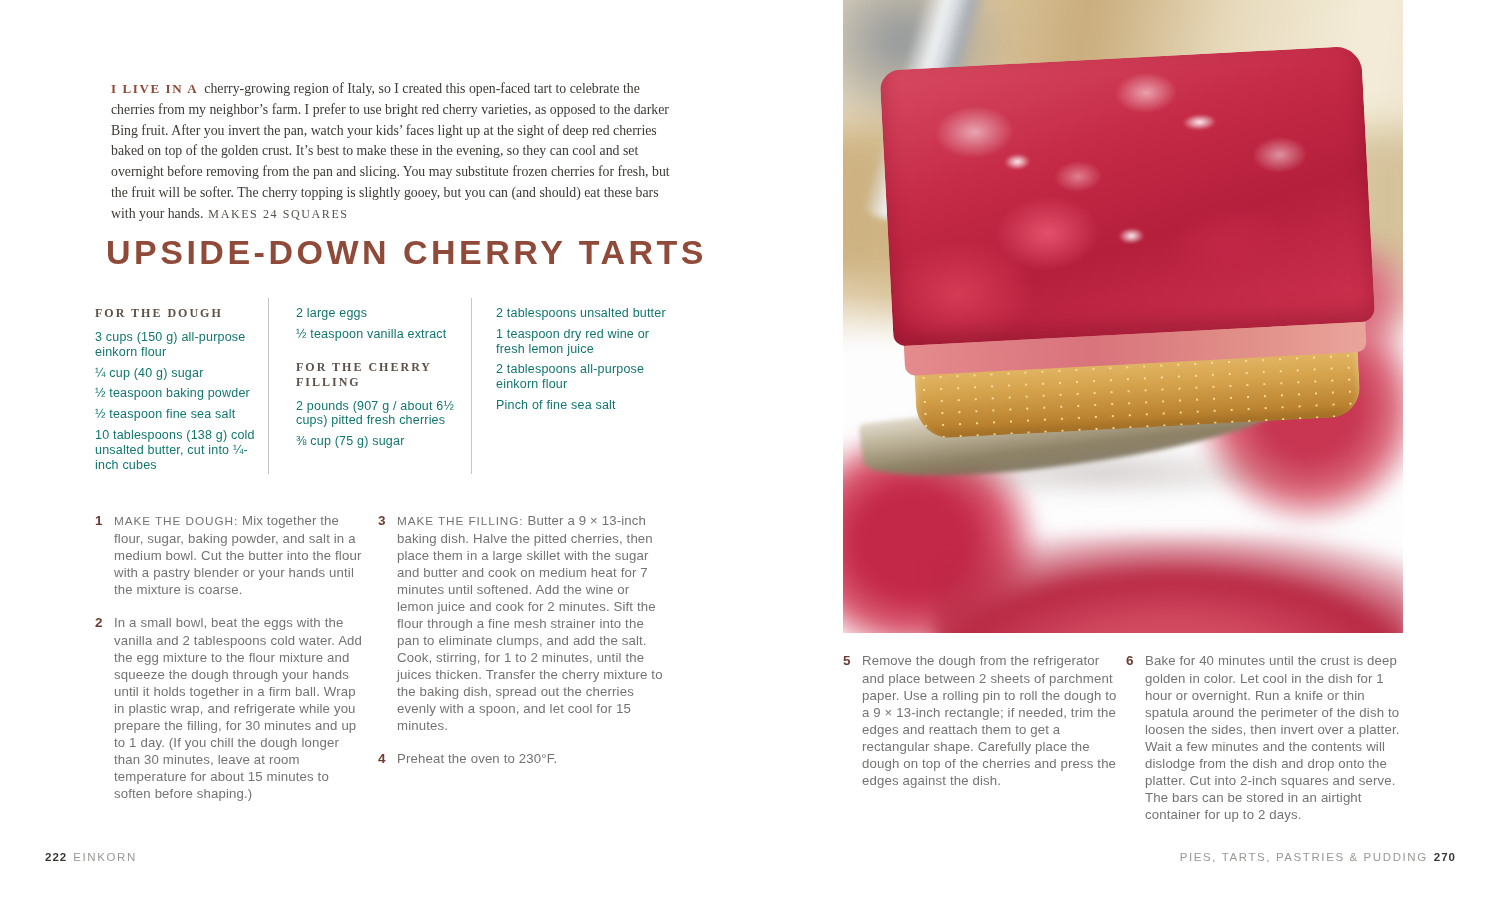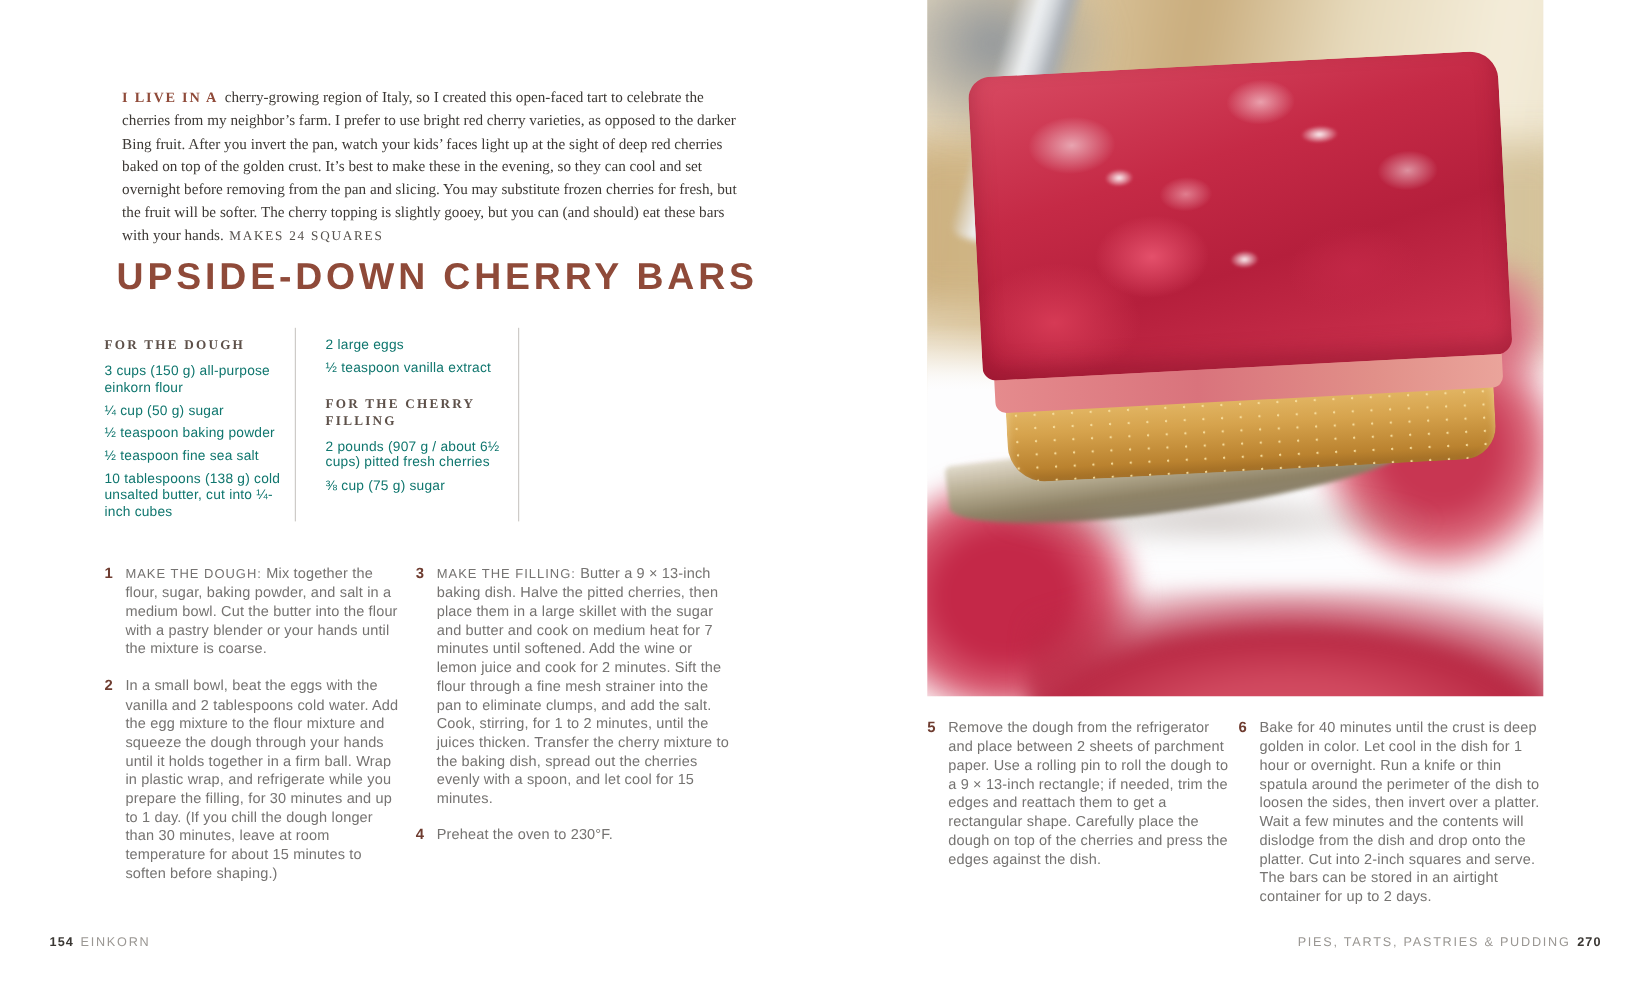--- a/index.html
+++ b/index.html
@@ -120,40 +120,46 @@
             background:radial-gradient(closest-side,rgba(255,255,255,.95),rgba(255,255,255,0));
             filter:blur(1px);}
 </style>
 </head>
 <body>
 
 <div class="spread">
 
   <p class="intro"><span class="lead-in">I LIVE IN A</span><span>cherry-growing region of Italy, so I created this open-faced tart to celebrate the cherries from my neighbor’s farm. I prefer to use bright red cherry varieties, as opposed to the darker Bing fruit. After you invert the pan, watch your kids’ faces light up at the sight of deep red cherries baked on top of the golden crust. It’s best to make these in the evening, so they can cool and set overnight before removing from the pan and slicing. You may substitute frozen cherries for fresh, but the fruit will be softer. The cherry topping is slightly gooey, but you can (and should) eat these bars with your hands.</span><span class="yield">MAKES 24 SQUARES</span></p>
 
-  <h1 class="title">UPSIDE-DOWN CHERRY BARS</h1>
+  <h1 class="title">UPSIDE-DOWN CHERRY TARTS</h1>
 
   <div class="ingredients">
     <div class="ing-col c1">
       <p class="ing-heading">FOR THE DOUGH</p>
       <p class="ing-item">3 cups (150 g) all-purpose einkorn flour</p>
-      <p class="ing-item">¼ cup (50 g) sugar</p>
+      <p class="ing-item">¼ cup (40 g) sugar</p>
       <p class="ing-item">½ teaspoon baking powder</p>
       <p class="ing-item">½ teaspoon fine sea salt</p>
       <p class="ing-item">10 tablespoons (138 g) cold unsalted butter, cut into ¼-inch cubes</p>
     </div>
     <div class="vr v1"></div>
     <div class="ing-col c2">
       <p class="ing-item">2 large eggs</p>
       <p class="ing-item">½ teaspoon vanilla extract</p>
       <p class="ing-heading mid">FOR THE CHERRY FILLING</p>
       <p class="ing-item">2 pounds (907 g / about 6½ cups) pitted fresh cherries</p>
       <p class="ing-item">⅜ cup (75 g) sugar</p>
     </div>
     <div class="vr v2"></div>
+    <div class="ing-col c3">
+      <p class="ing-item">2 tablespoons unsalted butter</p>
+      <p class="ing-item">1 teaspoon dry red wine or fresh lemon juice</p>
+      <p class="ing-item">2 tablespoons all-purpose einkorn flour</p>
+      <p class="ing-item">Pinch of fine sea salt</p>
+    </div>
   </div>
 
   <div class="steps-colA">
     <div class="step">
       <span class="step-num">1</span>
       <p class="step-text"><span class="step-label">MAKE THE DOUGH:</span><span>Mix together the flour, sugar, baking powder, and salt in a medium bowl. Cut the butter into the flour with a pastry blender or your hands until the mixture is coarse.</span></p>
     </div>
     <div class="step">
       <span class="step-num">2</span>
       <p class="step-text"><span class="step-label"></span><span>In a small bowl, beat the eggs with the vanilla and 2 tablespoons cold water. Add the egg mixture to the flour mixture and squeeze the dough through your hands until it holds together in a firm ball. Wrap in plastic wrap, and refrigerate while you prepare the filling, for 30 minutes and up to 1 day. (If you chill the dough longer than 30 minutes, leave at room temperature for about 15 minutes to soften before shaping.)</span></p>
@@ -200,16 +206,16 @@
     </div>
   </div>
 
   <div class="steps-colD">
     <div class="step">
       <span class="step-num">6</span>
       <p class="step-text"><span class="step-label"></span><span>Bake for 40 minutes until the crust is deep golden in color. Let cool in the dish for 1 hour or overnight. Run a knife or thin spatula around the perimeter of the dish to loosen the sides, then invert over a platter. Wait a few minutes and the contents will dislodge from the dish and drop onto the platter. Cut into 2-inch squares and serve. The bars can be stored in an airtight container for up to 2 days.</span></p>
     </div>
   </div>
 
-  <div class="footer fl"><span class="folio">154</span><span class="gap"></span><span>EINKORN</span></div>
+  <div class="footer fl"><span class="folio">222</span><span class="gap"></span><span>EINKORN</span></div>
   <div class="footer fr"><span>PIES, TARTS, PASTRIES &amp; PUDDING</span><span class="gap"></span><span class="folio">270</span></div>
 
 </div>
 
 </body></html>

